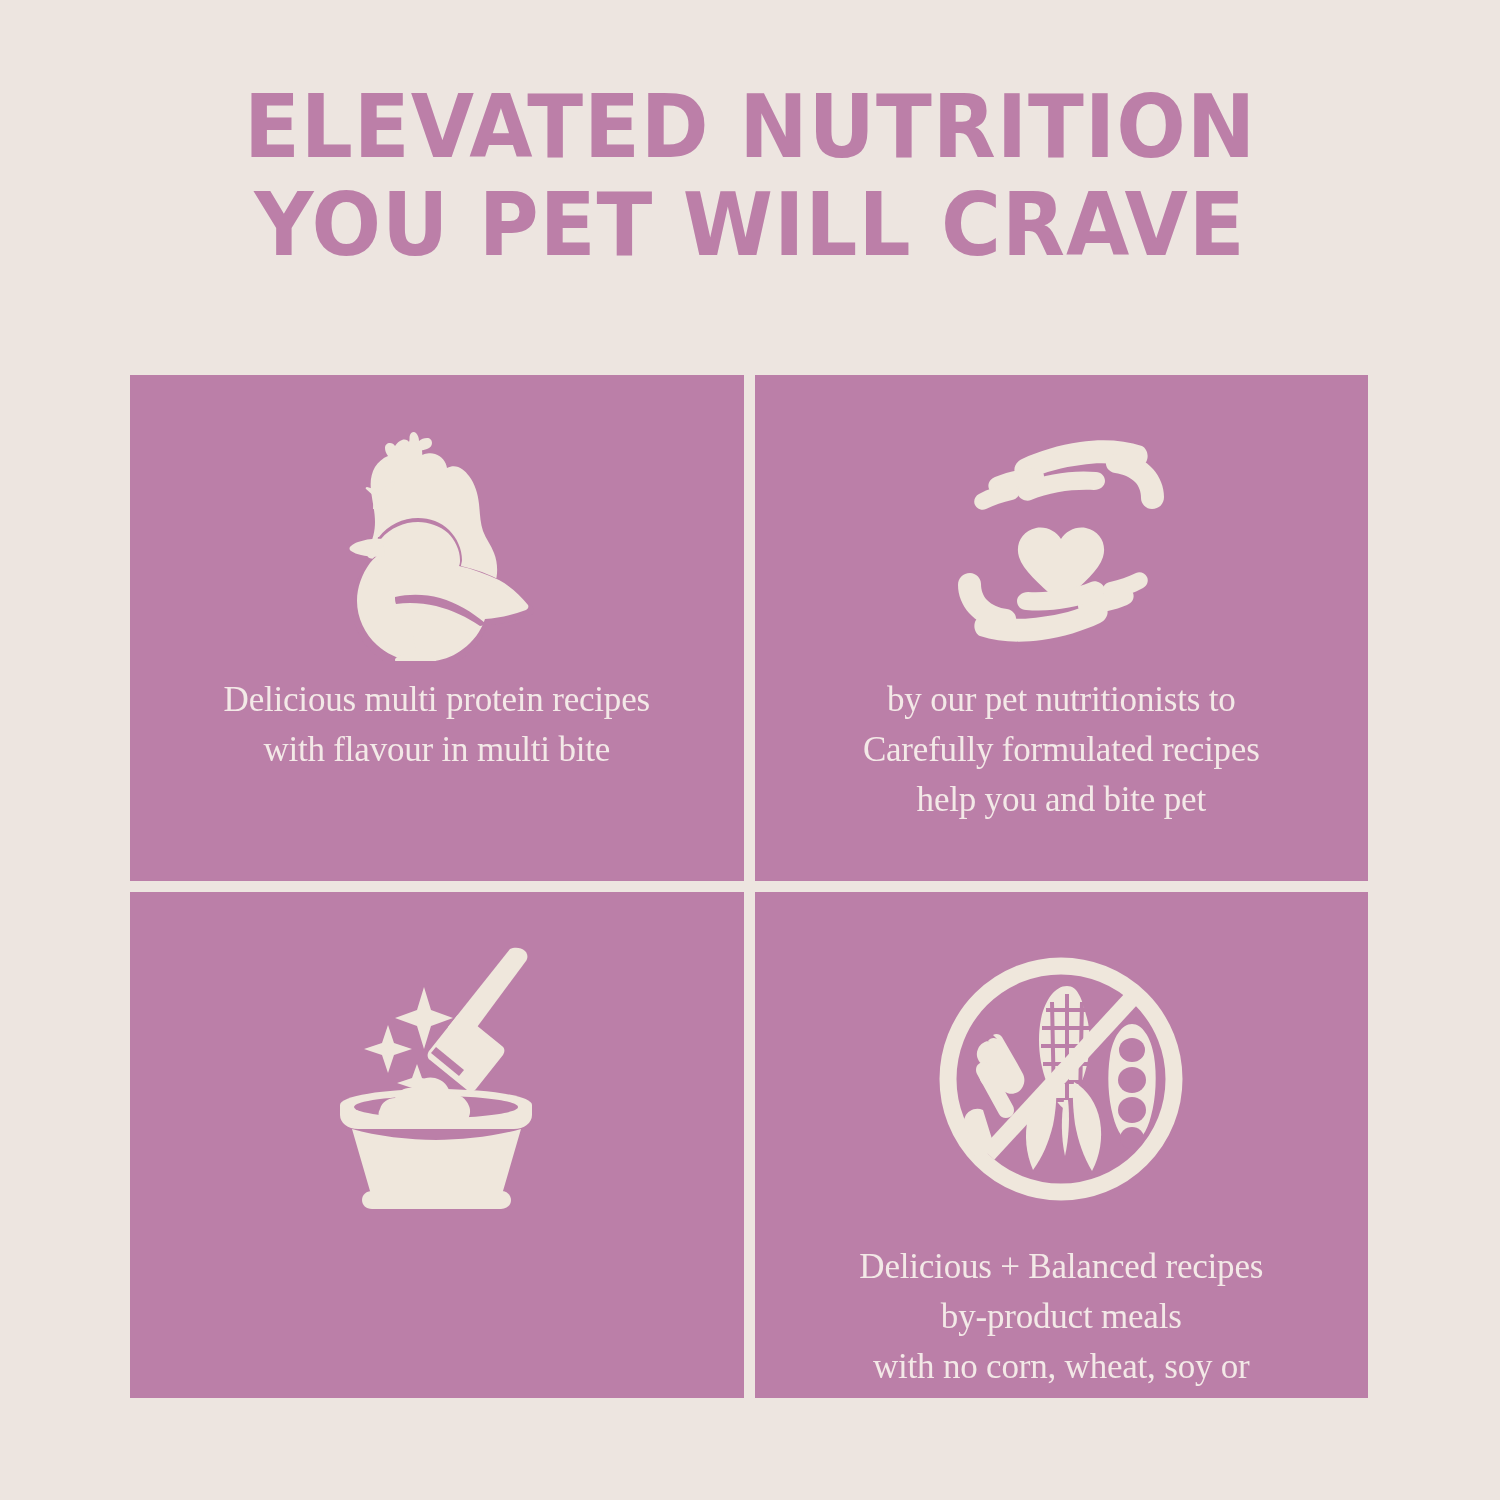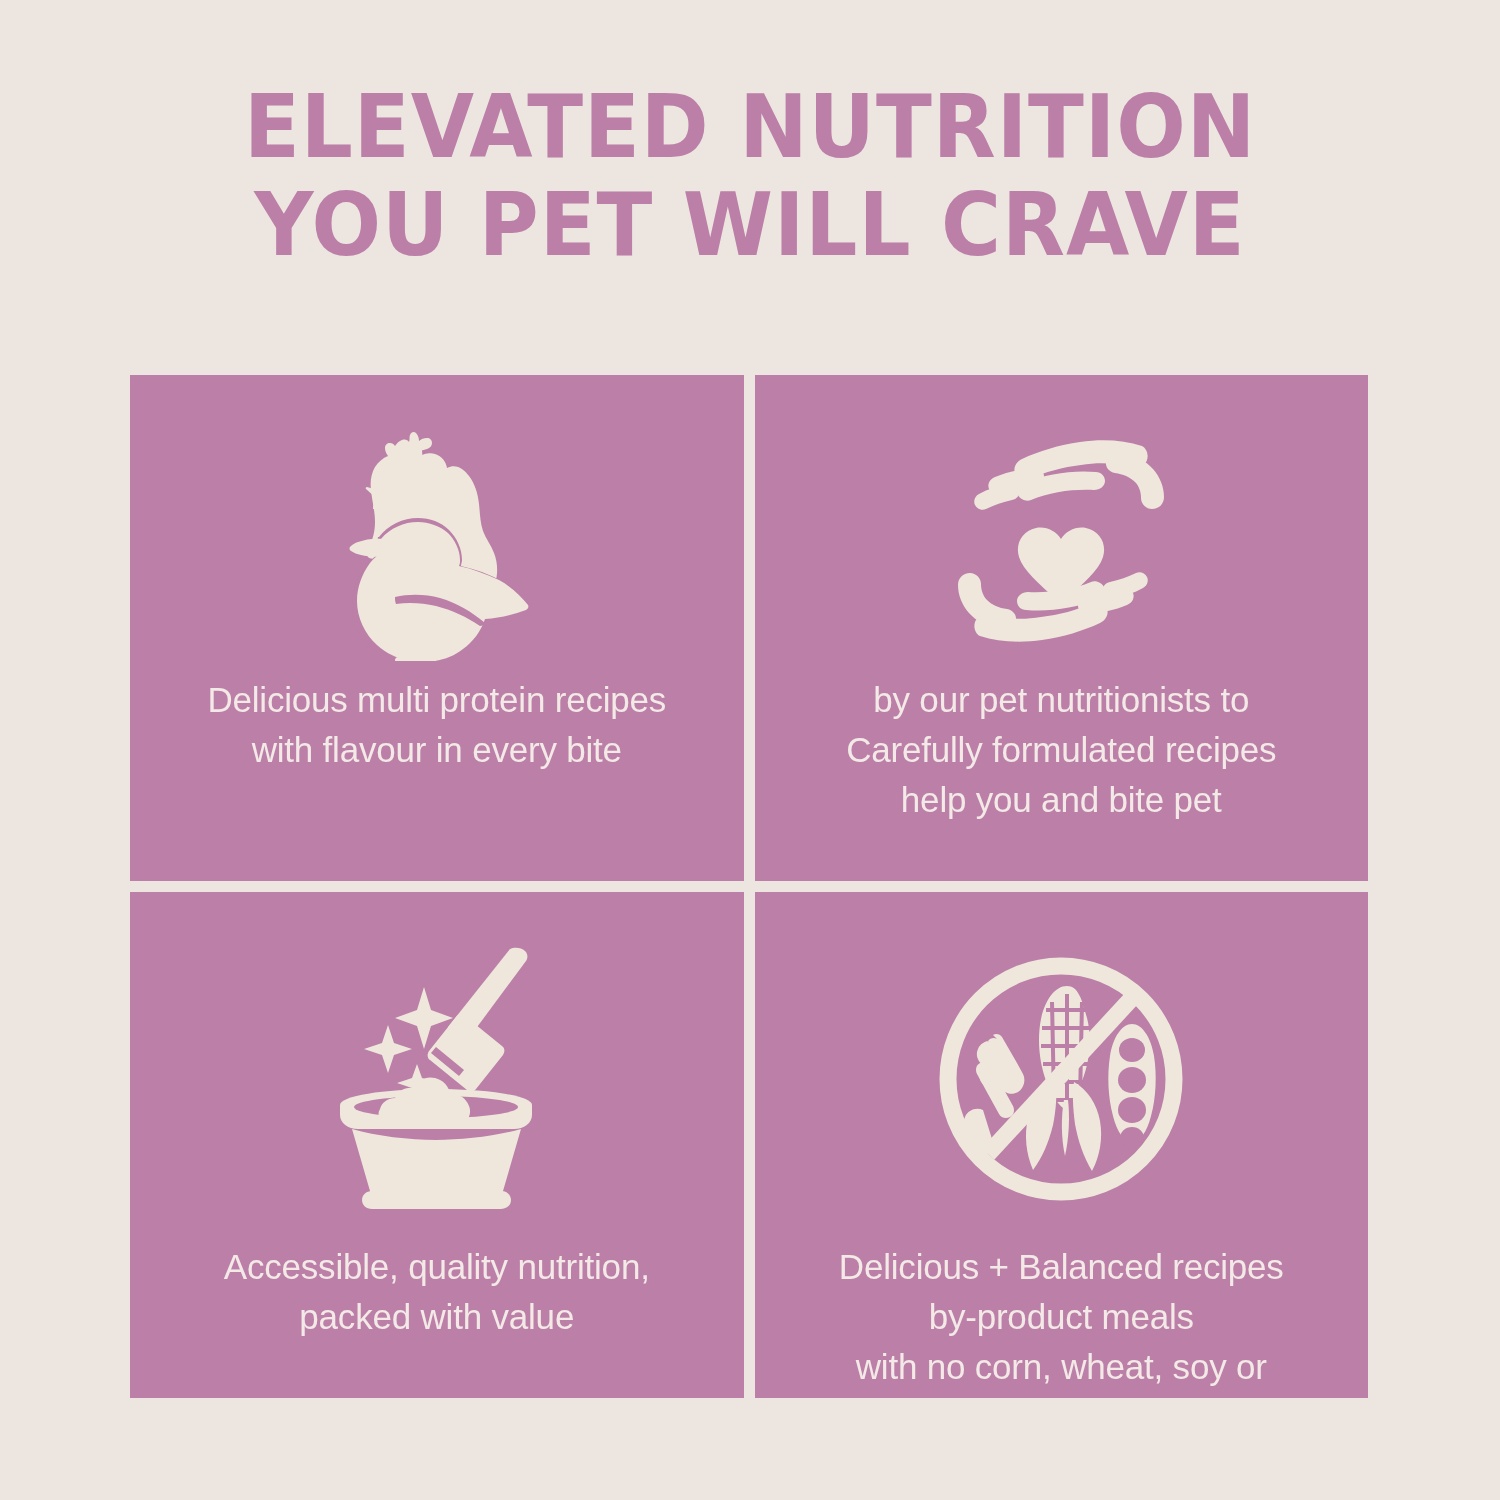--- a/index.html
+++ b/index.html
@@ -77,21 +77,21 @@
   }
 
   .card-caption {
     position: absolute;
     left: 0;
     width: 100%;
     padding: 0 34px;
     box-sizing: border-box;
     text-align: center;
     color: #F3E9E7;
-    font-family: Liberation Sans, sans-serif;
+    font-family: Liberation Serif, serif;
     font-size: 35px;
     line-height: 50px;
     letter-spacing: -0.2px;
   }
   .card.row1 .card-caption { top: 300px; }
   .card.row2 .card-caption { top: 350px; }
 
   .cap-line { display: block; white-space: nowrap; }
 </style>
 </head>
@@ -120,21 +120,21 @@
           <path fill="#EFE7DC" d="M66 118c-8-1-17 0-25 3-3 1-5 2-7 4-2 1-2 4 0 5 3 2 6 3 10 4 8 2 16 2 24 1l-2-17z"></path>
 
           <path fill="#BB7FA8" d="M78 176c14-3 30-3 45 1 17 5 32 14 45 25-1 2-3 3-5 3-13-9-28-16-44-20-13-3-27-4-40-2-1-2-1-5-1-7z"></path>
 
           <path fill="#EFE7DC" d="M96 214l4 22h8l-2-22z"></path>
           <path fill="#EFE7DC" d="M86 234c6-2 18-2 26 0 4 1 7 3 7 5 0 2-3 3-8 3H85c-4 0-7-1-7-3 0-2 3-4 8-5z"></path>
         </svg>
       </div>
       <div class="card-caption">
         <span class="cap-line">Delicious multi protein recipes</span>
-        <span class="cap-line">with flavour in every bite</span>
+        <span class="cap-line">with flavour in multi bite</span>
       </div>
     </div>
 
     <div class="card row1">
       <div class="card-icon">
         <svg width="230" height="230" viewBox="0 0 230 230" fill="none">
 
           <g fill="#EFE7DC">
             <path d="M196 20c-18-6-40-7-62-4-21 3-41 9-58 17-6 3-9 9-7 14 2 5 8 8 14 6 16-7 34-12 52-14 18-3 35-2 50 2 7 2 14-1 16-7 2-6-1-12-5-14z"></path>
             <path d="M88 42c-13 1-27 4-39 9-5 2-8 7-6 12 2 4 7 6 12 5 11-4 23-7 35-8 5-1 9-5 8-10 0-5-5-8-10-8z"></path>
@@ -180,24 +180,20 @@
           <path fill="#EFE7DC" d="M36 158c0-9 43-16 96-16s96 7 96 16v10c0 8-8 14-18 14H54c-10 0-18-6-18-14z"></path>
           <path fill="#BB7FA8" d="M50 160c0-6 37-11 82-11s82 5 82 11c0 6-37 11-82 11s-82-5-82-11z"></path>
 
           <path fill="#EFE7DC" d="M76 162c2-7 8-11 15-11 3-7 10-11 18-10 4-8 13-12 22-10 8 2 14 8 15 16 8-1 16 4 19 12 2 5 1 9-1 13-19 4-44 6-70 5-9 0-16-1-18-5-2-3-2-7 0-10z"></path>
 
           <path fill="#EFE7DC" d="M48 182l18 62c2 8 10 14 19 14h95c9 0 17-6 19-14l18-62c-24 7-59 11-85 11s-60-4-84-11z"></path>
 
           <path fill="#EFE7DC" d="M68 244h129c6 0 10 4 10 9s-4 9-10 9H68c-6 0-10-4-10-9s4-9 10-9z"></path>
         </svg>
       </div>
-      <div class="card-caption">
-        <span class="cap-line">Accessible, quality nutrition,</span>
-        <span class="cap-line">packed with value</span>
-      </div>
     </div>
 
     <div class="card row2">
       <div class="card-icon">
         <svg width="250" height="250" viewBox="0 0 250 250" fill="none">
 
           <circle cx="125" cy="125" r="113" stroke="#EFE7DC" stroke-width="17" fill="none"></circle>
 
           <g fill="#EFE7DC">
             <path d="M60 88c-7-3-15 0-18 7-3 6 0 13 6 17-5 5-6 12-2 17 4 6 12 7 18 3 3 7 11 10 18 6 6-4 8-12 5-18l-6-11-15-26c-2-3-6-4-9-2l4 4c-3-2-7-1-9 2l8 1z"></path>

